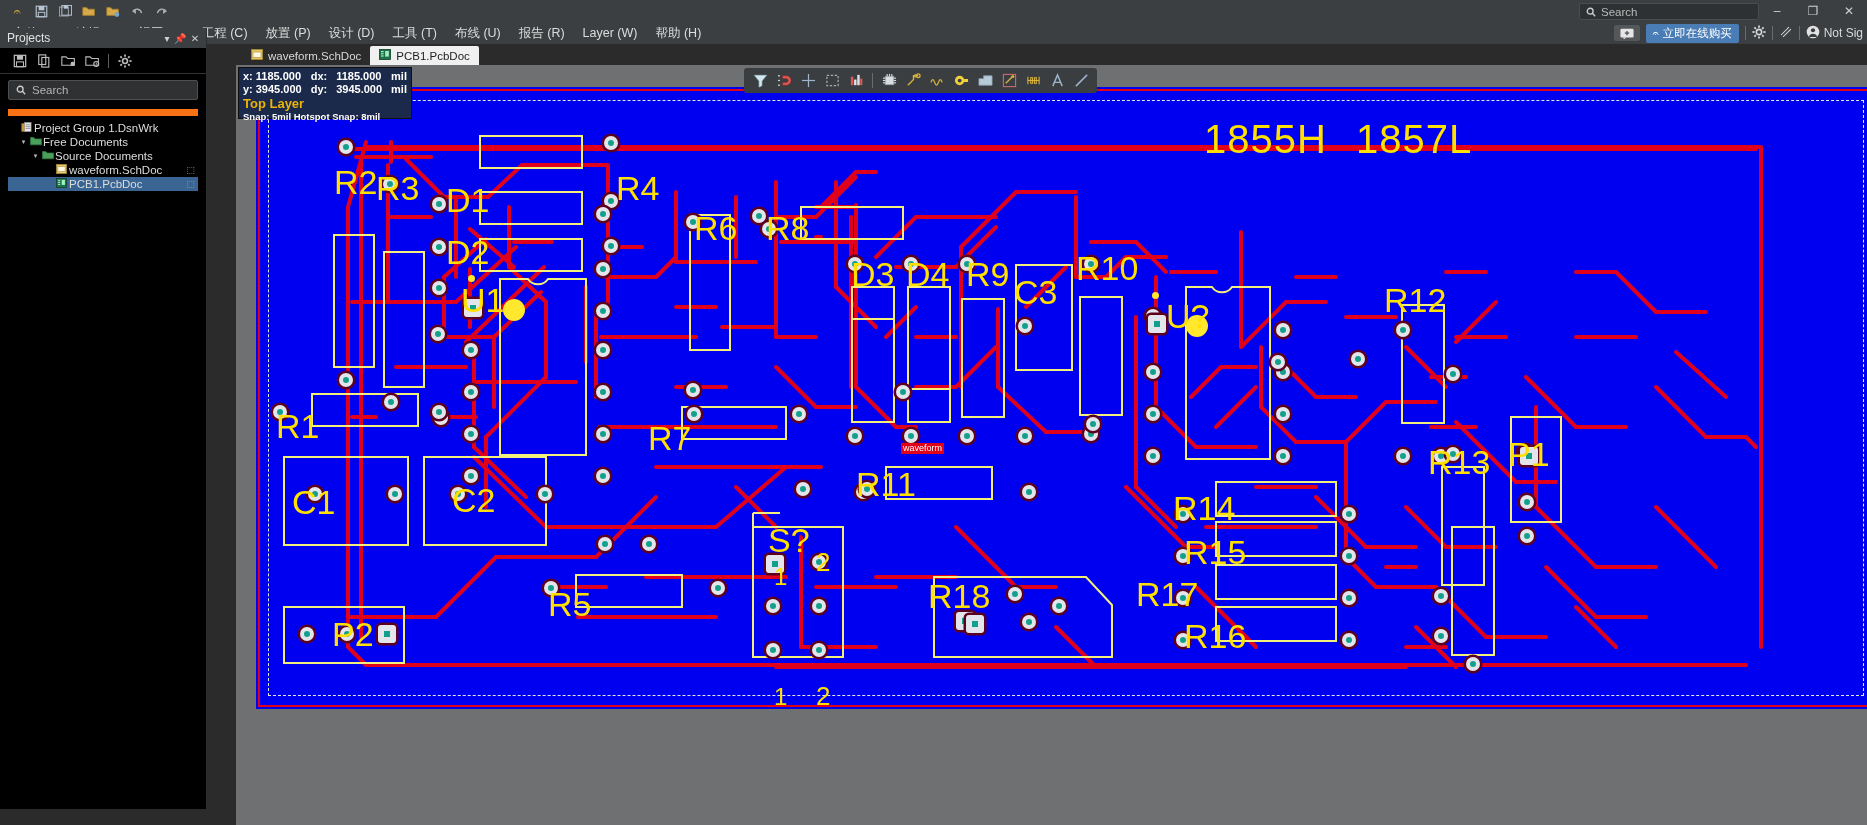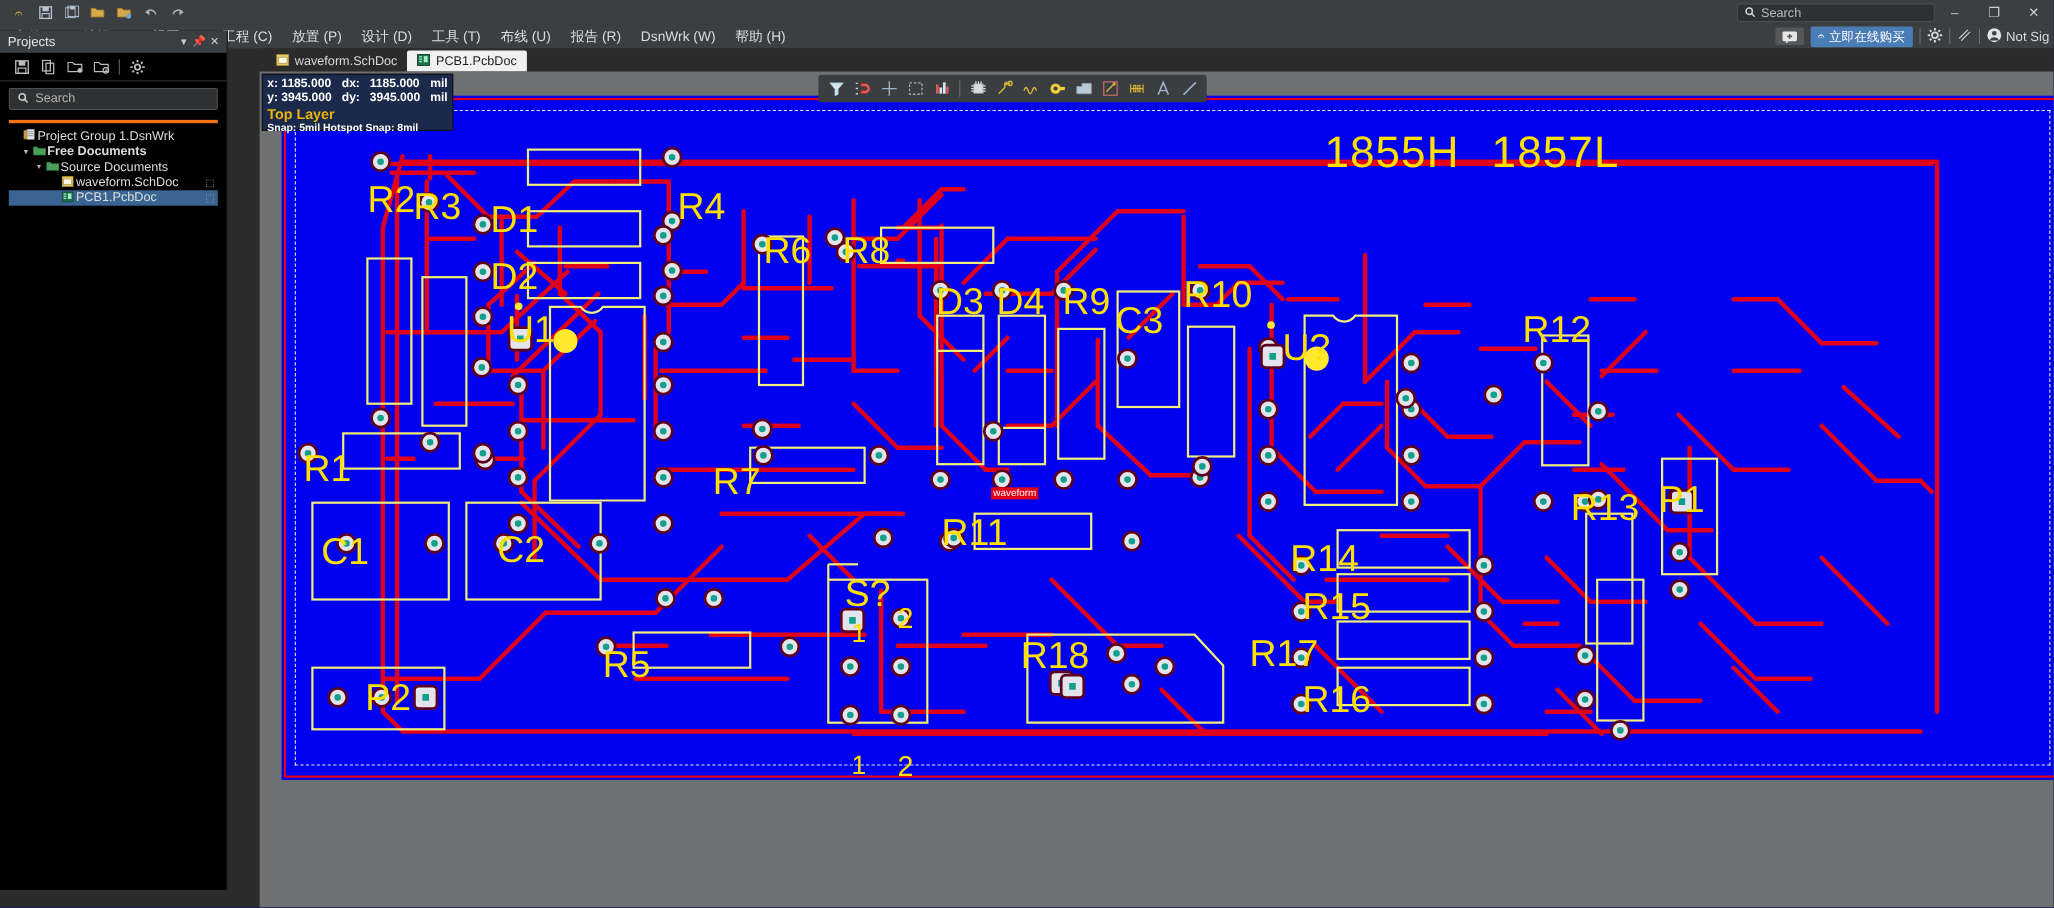--- a/index.html
+++ b/index.html
@@ -81,21 +81,21 @@
     width: 20px; height: 20px; display: flex; align-items: center; justify-content: center;
     color: #bdbdbd; font-size: 13px;
   }
   .pt-sep { width: 1px; height: 14px; background: #5d6062; margin: 0 2px; }
   .panel-body { padding: 6px 8px 0 8px; }
   .search-box {
     height: 20px; background: #2f3132; border: 1px solid #4d5052; border-radius: 2px;
     display: flex; align-items: center; gap: 6px; padding: 0 7px;
   }
   .search-box .ph { font-size: 11.5px; color: #b4b4b4; }
-  .tree { margin-top: 9px; border-top: 3px solid #f97316; padding-top: 5px; }
+  .tree { margin-top: 9px; border-top: 7px solid #f97316; padding-top: 5px; }
   .tree-row {
     display: flex; align-items: center; height: 14px; font-size: 11.5px; color: #dcdcdc;
     padding-right: 2px; position: relative;
   }
   .tree-row.sel { background: #3a6593; }
   .tree-row .arrow { width: 9px; font-size: 7px; color: #b9b9b9; text-align: center; }
   .tree-row .tico { width: 15px; text-align: center; font-size: 10px; }
   .tree-row .lbl { white-space: nowrap; }
   .tree-row .tail { position: absolute; right: 3px; font-size: 9px; color: #9aa; }
 
@@ -235,21 +235,21 @@
   <div class="menubar">
     <div class="menu-item">文件 (F)</div>
     <div class="menu-item">编辑 (E)</div>
     <div class="menu-item">视图 (V)</div>
     <div class="menu-item">工程 (C)</div>
     <div class="menu-item">放置 (P)</div>
     <div class="menu-item">设计 (D)</div>
     <div class="menu-item">工具 (T)</div>
     <div class="menu-item">布线 (U)</div>
     <div class="menu-item">报告 (R)</div>
-    <div class="menu-item">DsnWrk (W)</div>
+    <div class="menu-item">Layer (W)</div>
     <div class="menu-item">帮助 (H)</div>
 
     <div class="menu-right">
       <div class="mr-chip">
         <svg width="14" height="11" viewBox="0 0 16 12">
             <rect x="0.5" y="0.5" width="15" height="10" rx="1.5" fill="#e6e6e6"></rect>
             <path d="M4 10.5l0 3 3-3z" fill="#e6e6e6"></path>
             <line x1="8" y1="3" x2="8" y2="8" stroke="#55585a" stroke-width="1.6"></line>
             <line x1="5.5" y1="5.5" x2="10.5" y2="5.5" stroke="#55585a" stroke-width="1.6"></line>
           </svg>
@@ -366,21 +366,21 @@
                 <rect x="4" y="0.5" width="7" height="10" fill="#e8e8e8" stroke="#8f8f8f" stroke-width="0.7"></rect>
                 <g stroke="#7a7a7a" stroke-width="0.8">
                   <line x1="5" y1="3" x2="10" y2="3"></line>
                   <line x1="5" y1="5" x2="10" y2="5"></line>
                   <line x1="5" y1="7" x2="10" y2="7"></line>
                 </g>
               </svg>
           </span>
           <span class="lbl">Project Group 1.DsnWrk</span>
         </div>
-        <div class="tree-row" style="padding-left:11px;font-weight:bold;">
+        <div class="tree-row" style="padding-left:11px;">
           <span class="arrow">▾</span>
           <span class="tico">
             <svg width="12" height="10" viewBox="0 0 14 11">
                 <path d="M0.5 10V1.5h4l1.4 1.6h7.6V10z" fill="#4aa05a" stroke="#2f7a3e" stroke-width="0.8"></path>
               </svg>
           </span>
           <span class="lbl">Free Documents</span>
         </div>
         <div class="tree-row" style="padding-left:23px;">
           <span class="arrow">▾</span>

